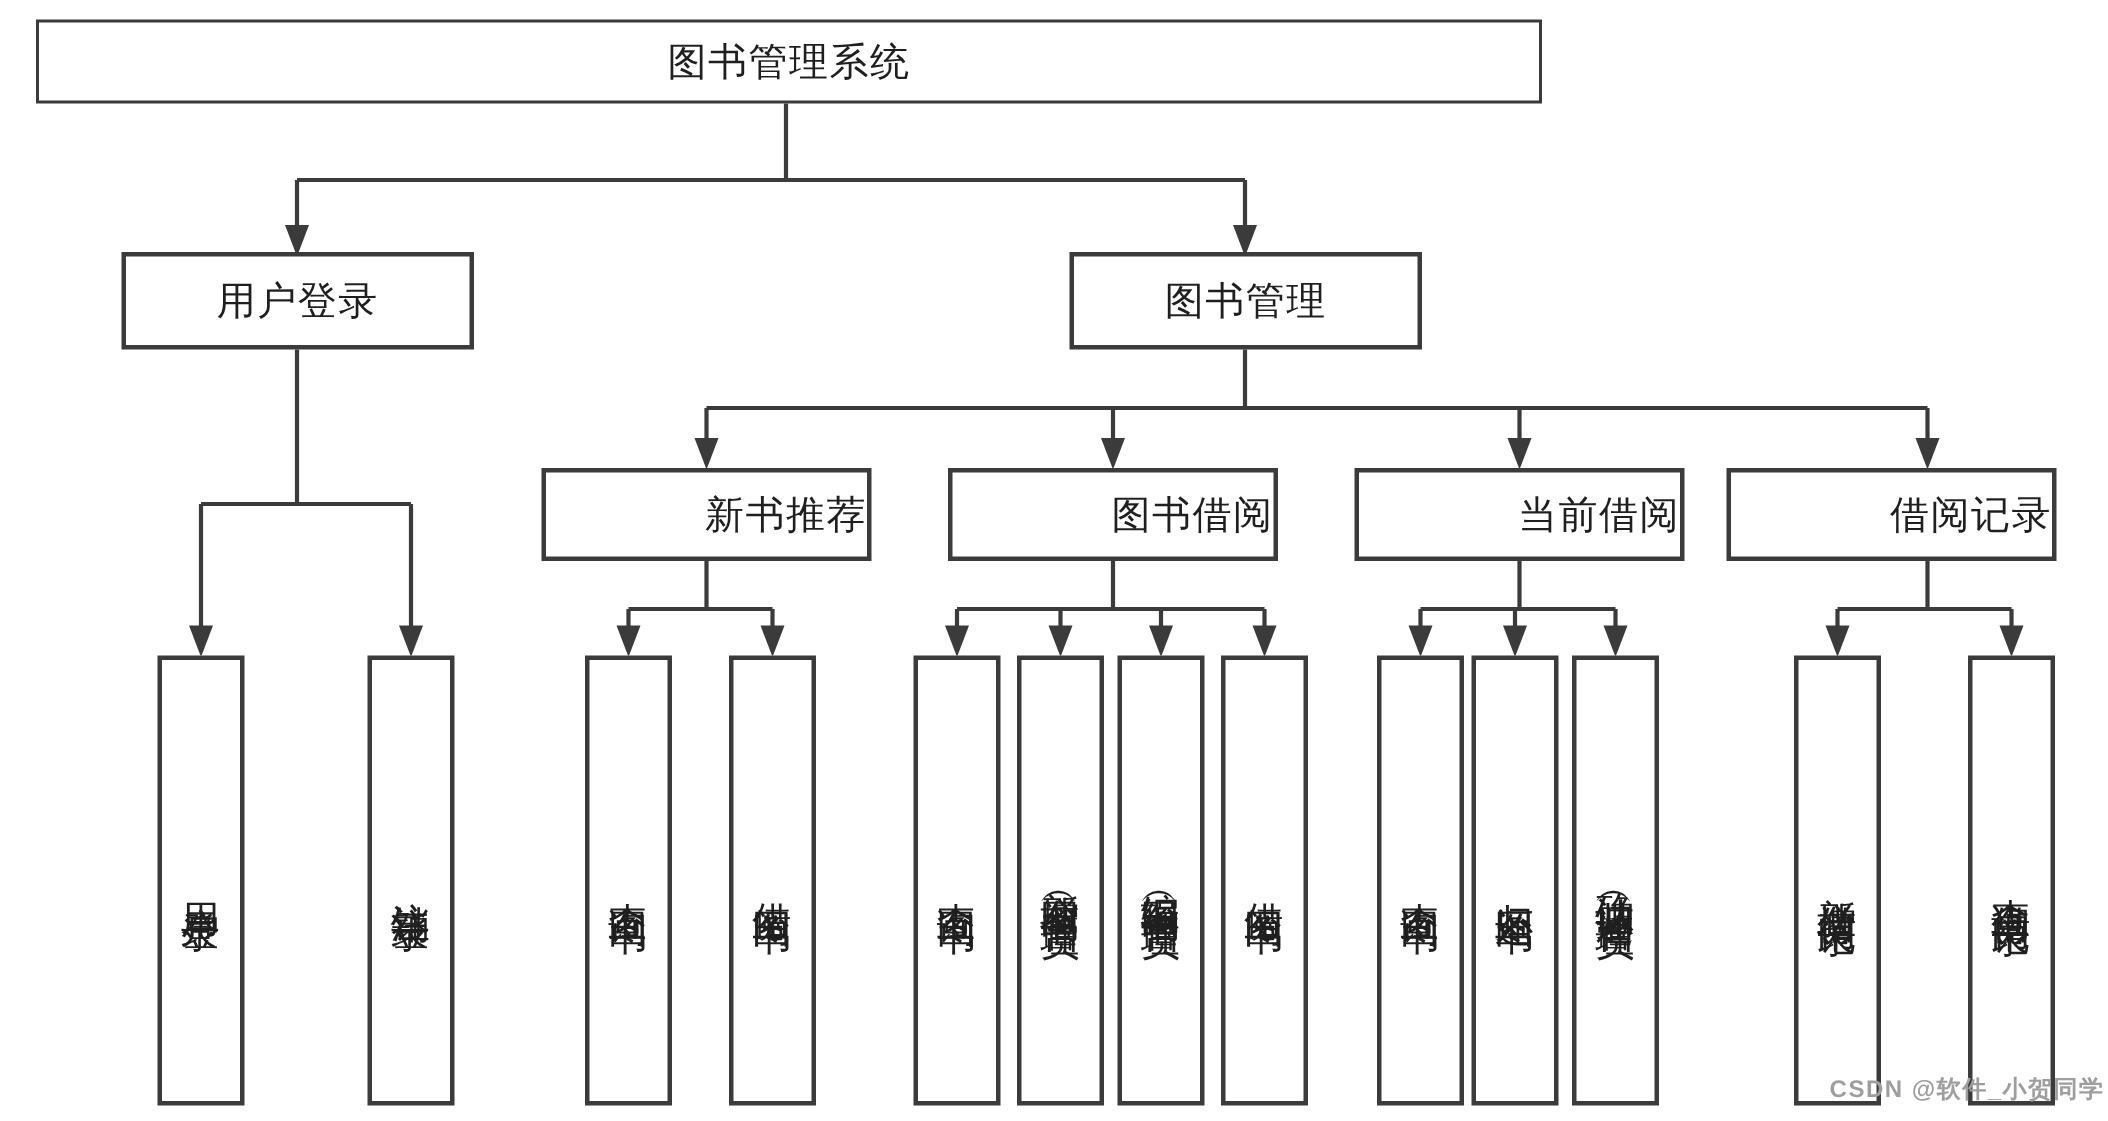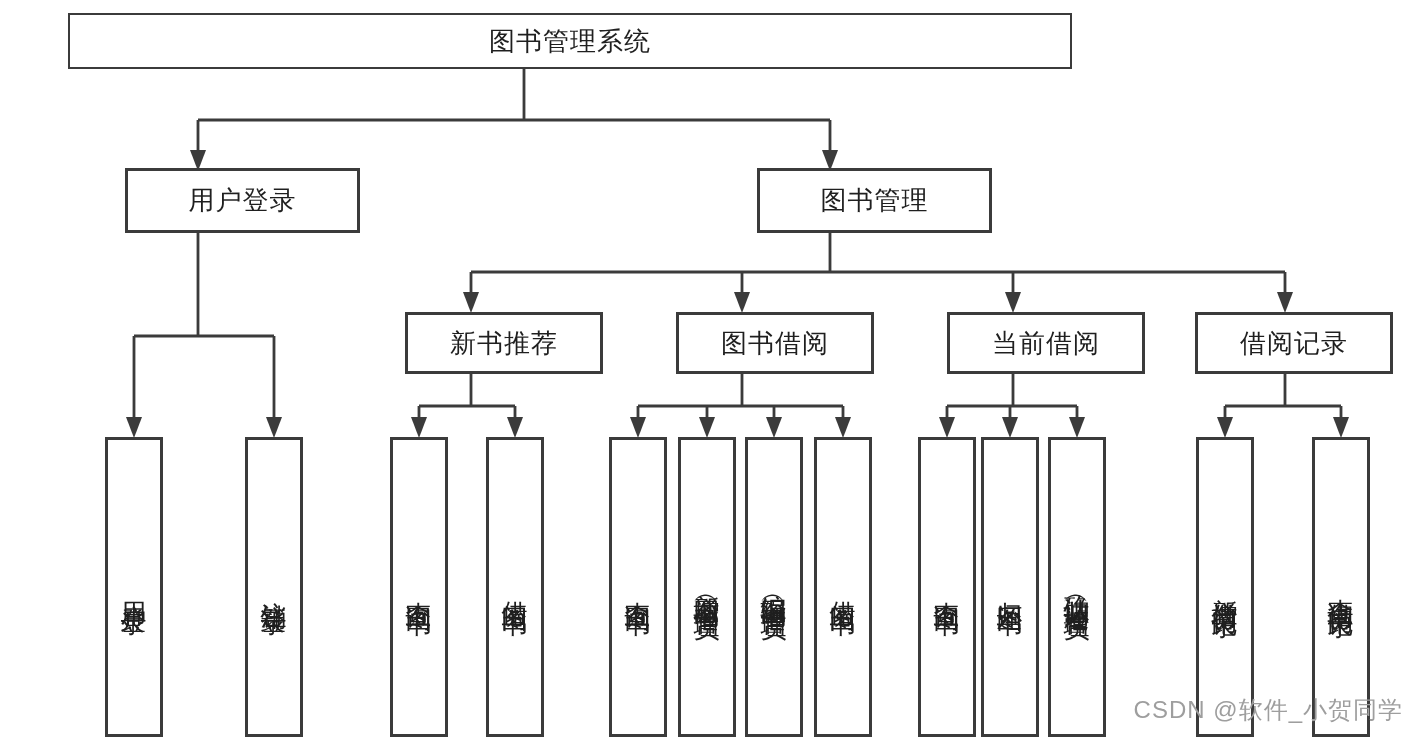--- a/index.html
+++ b/index.html
@@ -40,31 +40,30 @@
     position: absolute;
     background: var(--background);
     border: 3px solid var(--line);
     display: flex;
     align-items: center;
     justify-content: center;
     z-index: 2;
     font-size: 26px;
     color: var(--text);
     letter-spacing: 1px;
-    margin-left: 44px;
   }
   .lvl1 {
     left: 24px; top: 13px;
     width: 1004px; height: 56px;
     border-width: 2px;
   }
   .lvl2 { top: 168px; width: 235px; height: 65px; }
   .lvl2.user-login { left: 81px; }
   .lvl2.book-mgmt  { left: 713px; justify-content: center; }
-  .lvl3 { top: 312px; width: 198px; height: 62px; }
+  .lvl3 { top: 312px; width: 220px; height: 62px; justify-content: flex-end; }
   .lvl3.c1 { left: 361px; }
   .lvl3.c2 { left: 632px; }
   .lvl3.c3 { left: 903px; }
   .lvl3.c4 { left: 1151px; }
   .leaf {
     position: absolute;
     top: 437px;
     width: 58px; height: 300px;
     background: var(--background);
     border: 3px solid var(--line);
@@ -91,26 +90,27 @@
   .leaf.p7  { left: 745px; }
   .leaf.p8  { left: 814px; }
   .leaf.p9  { left: 918px; }
   .leaf.p10 { left: 981px; }
   .leaf.p11 { left: 1048px; }
   .leaf.p12 { left: 1196px; }
   .leaf.p13 { left: 1312px; }
   .watermark {
     position: absolute;
     right: 2px;
-    top: 694px;
+    top: 716px;
     z-index: 5;
-    font-size: 24px;
+    font-size: 16px;
     color: var(--watermark);
     letter-spacing: 1px;
     white-space: nowrap;
+    font-weight: bold;
   }
 </style>
 </head>
 <body>
 
 <div class="stage">
 
   <svg class="connectors" viewBox="0 0 1405 747" xmlns="http://www.w3.org/2000/svg">
 
     <g>

